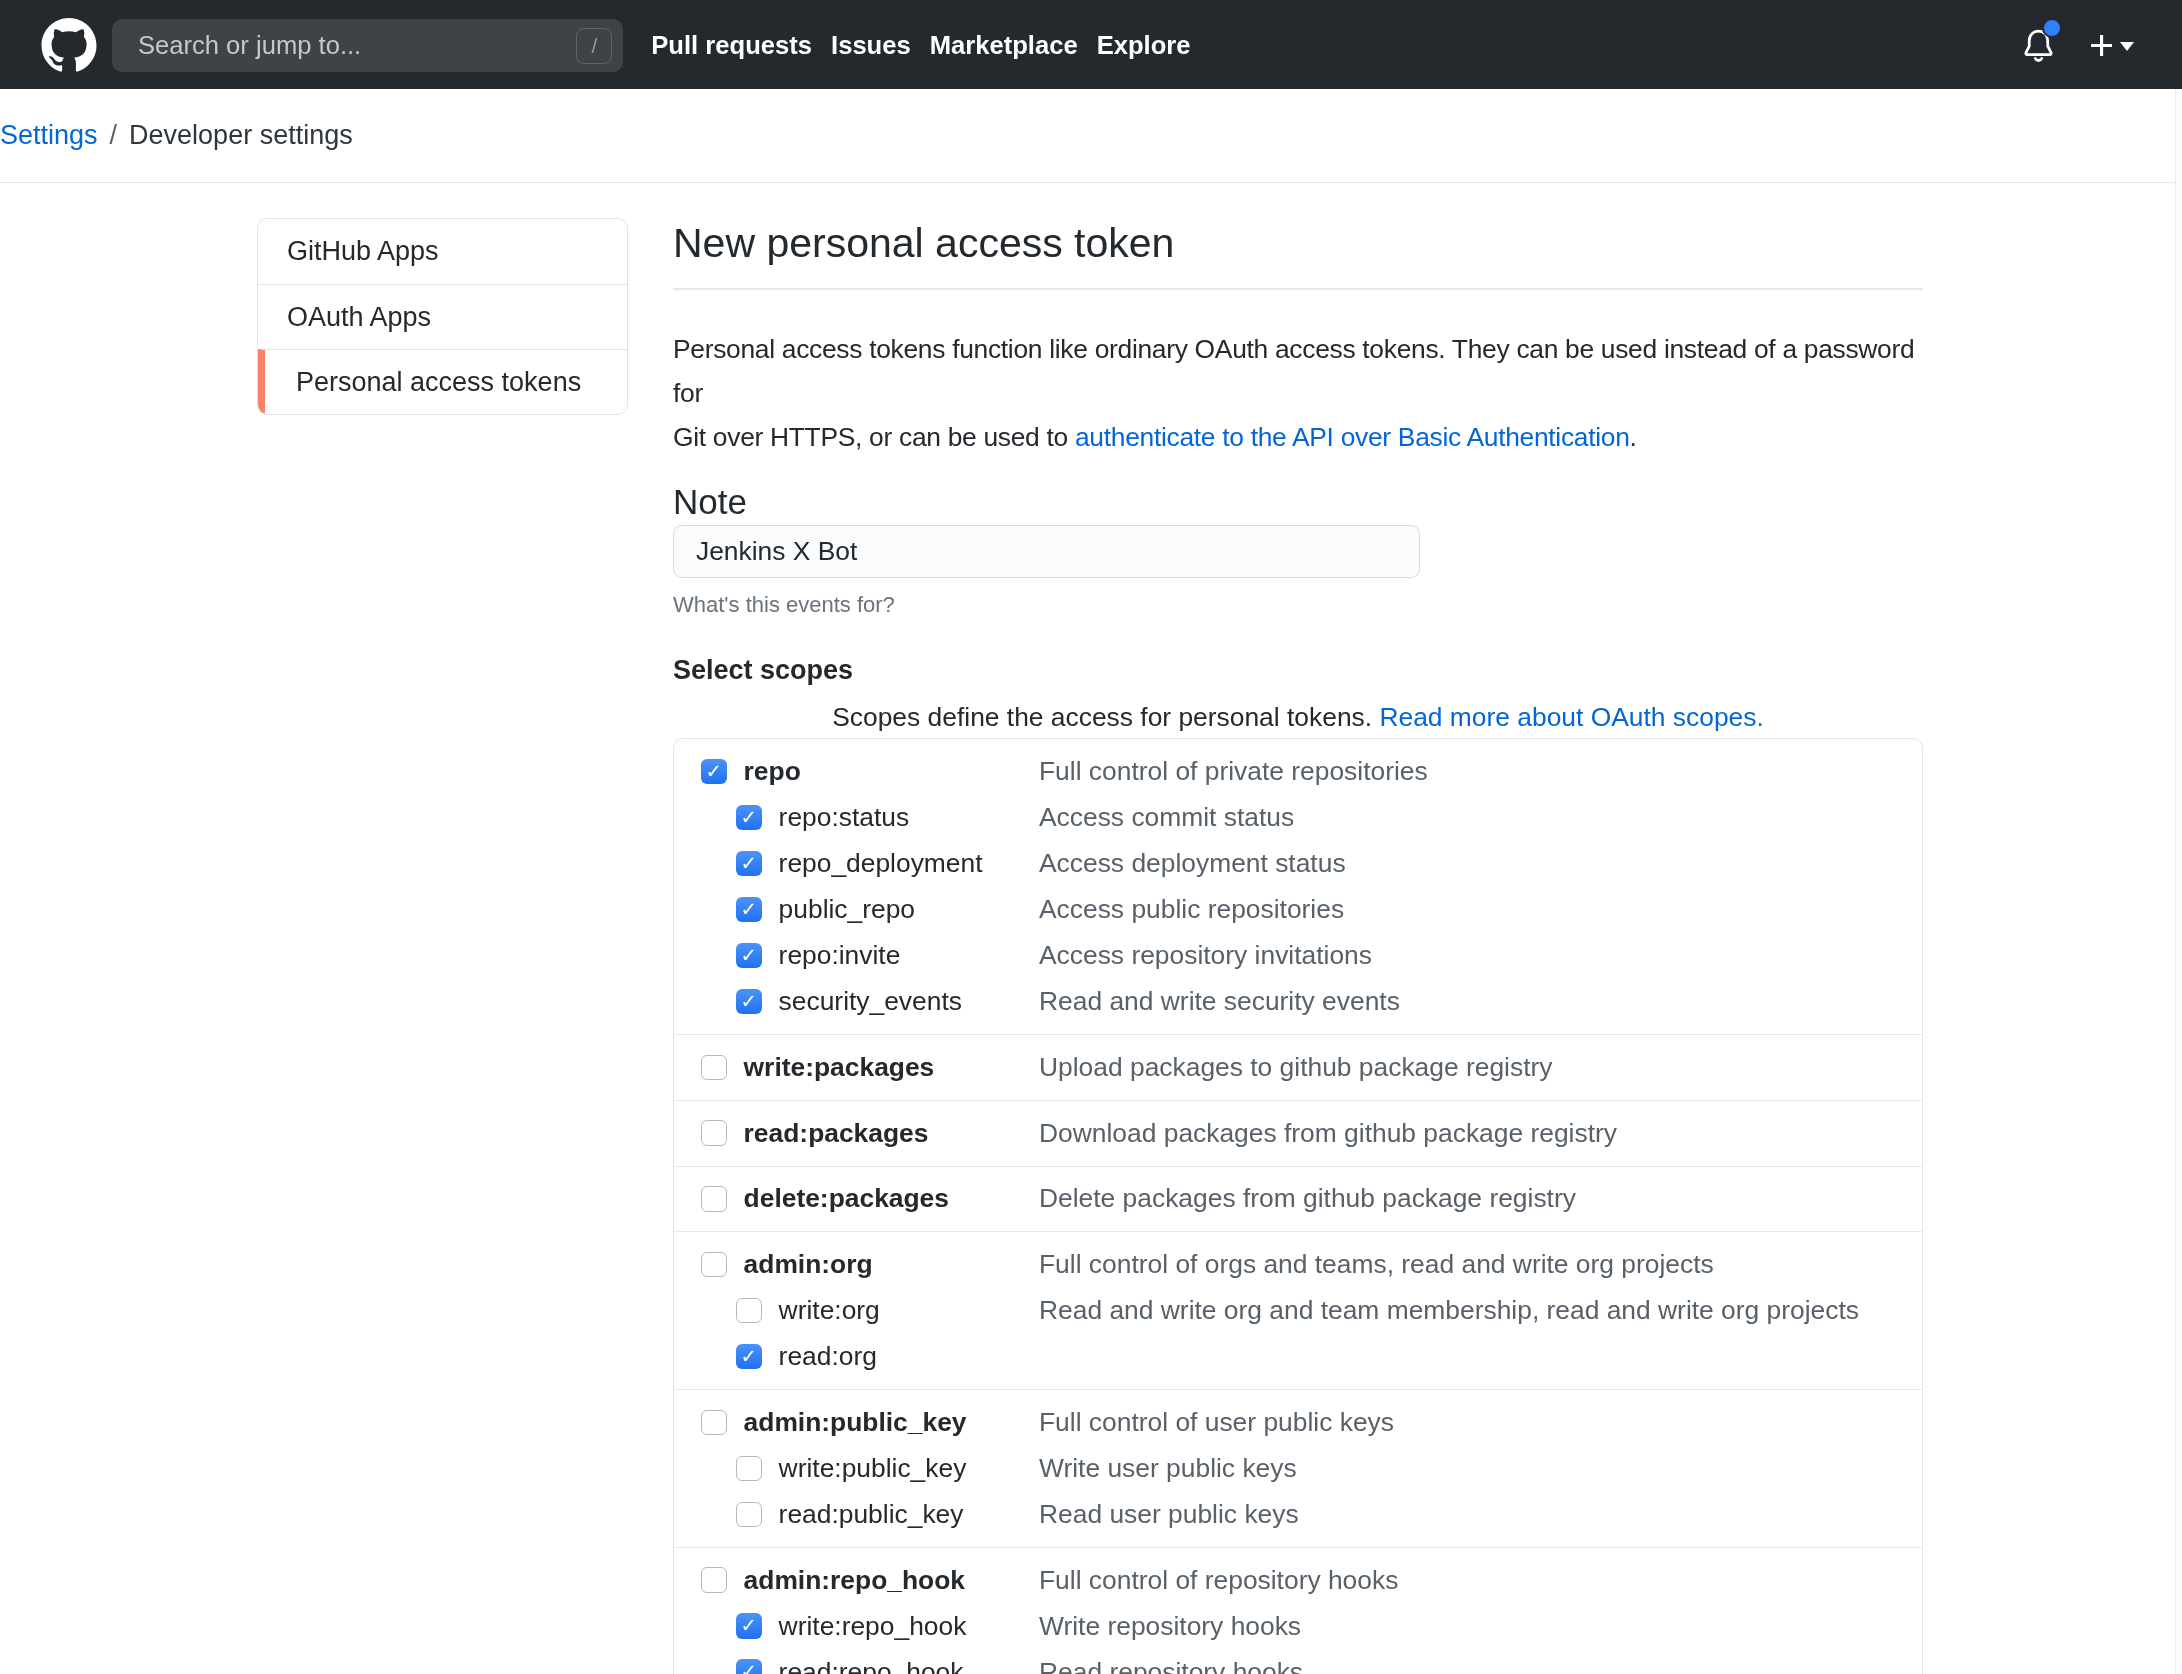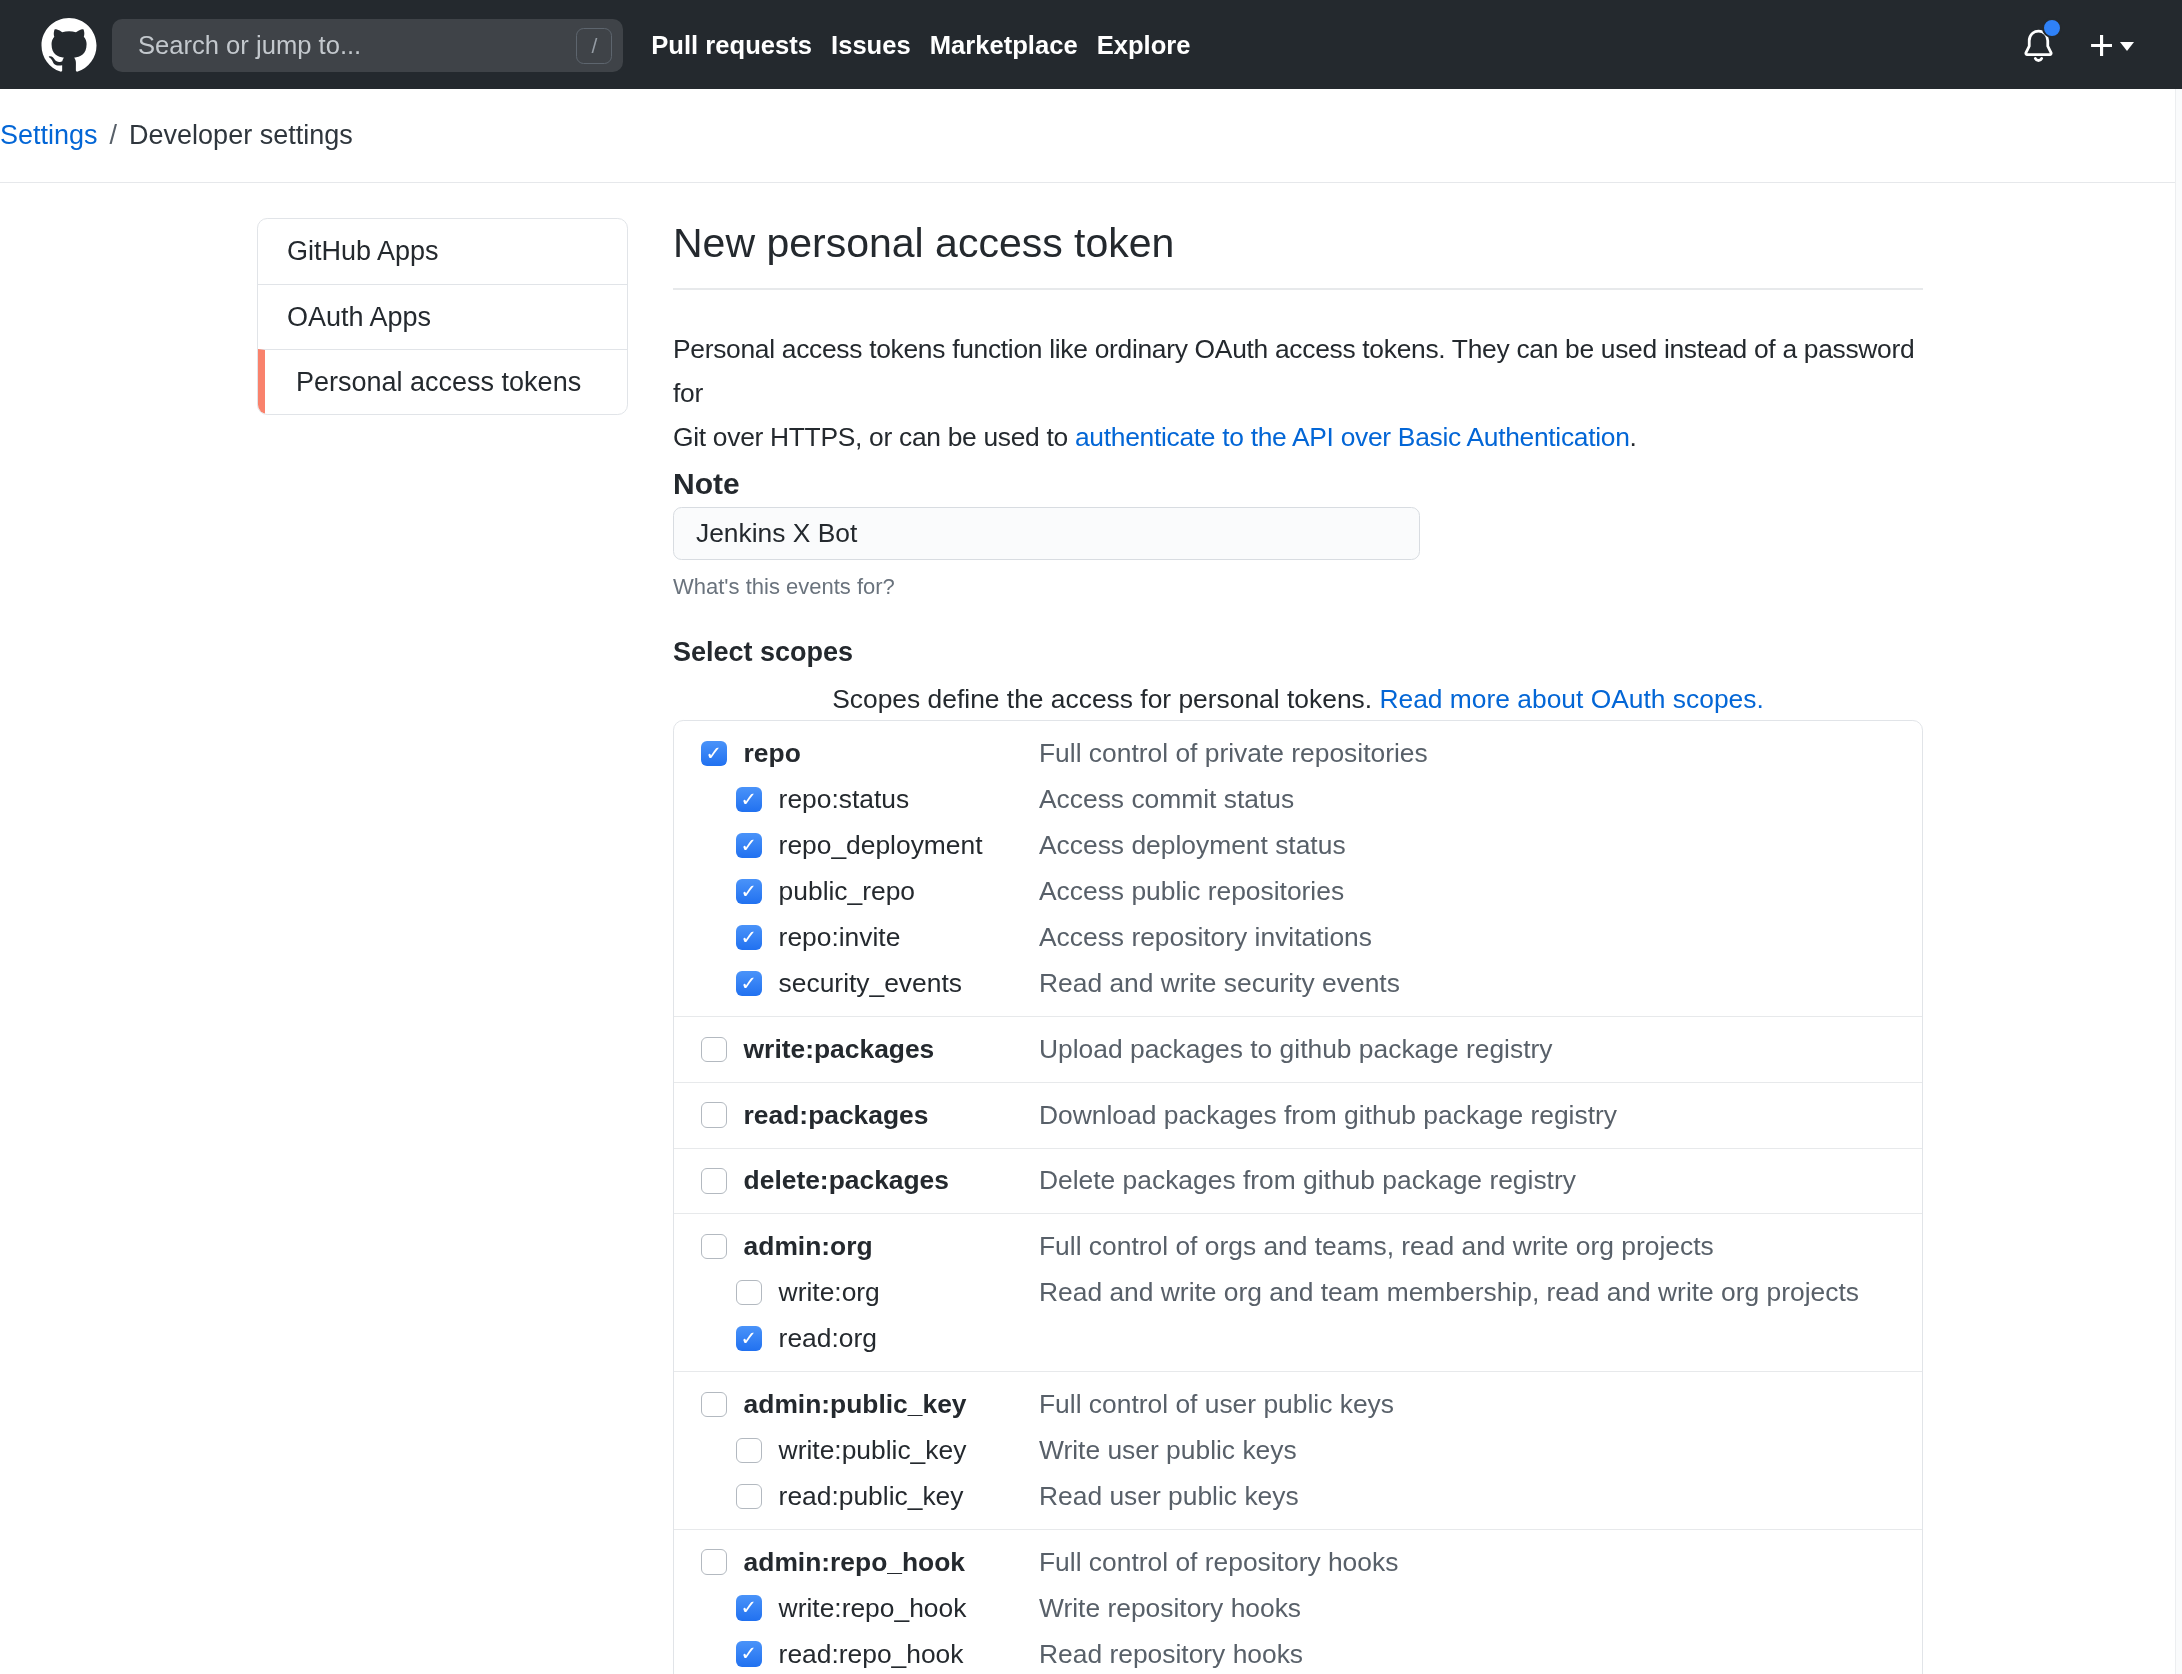--- a/index.html
+++ b/index.html
@@ -66,21 +66,21 @@
     height:65px;display:flex;align-items:center;padding-left:29px;
     font-size:27px;color:var(--text);cursor:pointer;
   }
   .side-item + .side-item{border-top:1.7px solid var(--border);}
   .side-item.active{border-left:7.7px solid var(--accent-orange);padding-left:31px;}
   .main{margin-left:45px;width:1250px;}
   .page-title{font-size:41px;font-weight:400;line-height:51px;margin:0;}
   .rule{margin-top:19px;height:1.7px;background:#e7e9eb;}
   .intro{margin:37px 0 0 0;font-size:26.4px;line-height:44px;letter-spacing:-0.3px;color:var(--text);}
   .intro a,.scopes-desc a{color:var(--link-blue);text-decoration:none;cursor:pointer;}
-  .note-label{margin-top:8px;font-size:30px;font-weight:700;line-height:34px;}
+  .note-label{margin-top:26px;font-size:35px;font-weight:400;line-height:34px;}
   .note-input{
     margin-top:6.8px;width:747px;height:53px;border:1.7px solid #d8dce1;border-radius:8.5px;
     background:#fafbfc;font-size:26.4px;color:var(--text);padding:0 22px;outline:none;
     font-family:"Liberation Sans","DejaVu Sans",sans-serif;
   }
   .note-help{margin-top:12px;font-size:22px;line-height:29px;color:#6a737d;}
   .scopes-label{margin-top:34px;font-size:27px;font-weight:700;line-height:34px;}
   .scopes-desc{margin:12px 0 0 0;font-size:26.4px;line-height:37px;text-align:center;}
   .scopes-box{
     margin-top:1.7px;border:1.7px solid var(--border);border-radius:10.2px;background:#fff;

